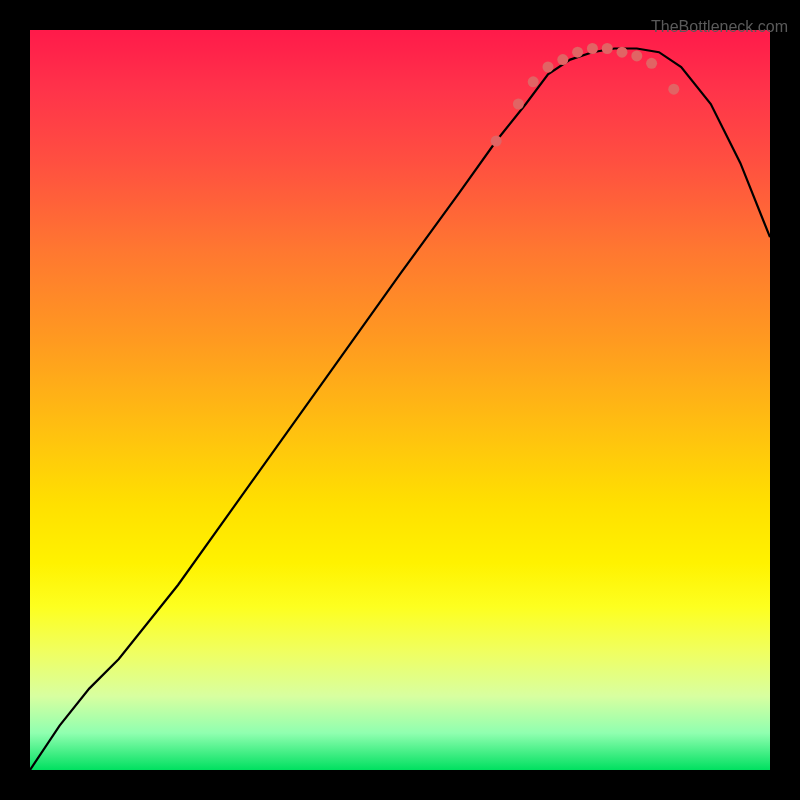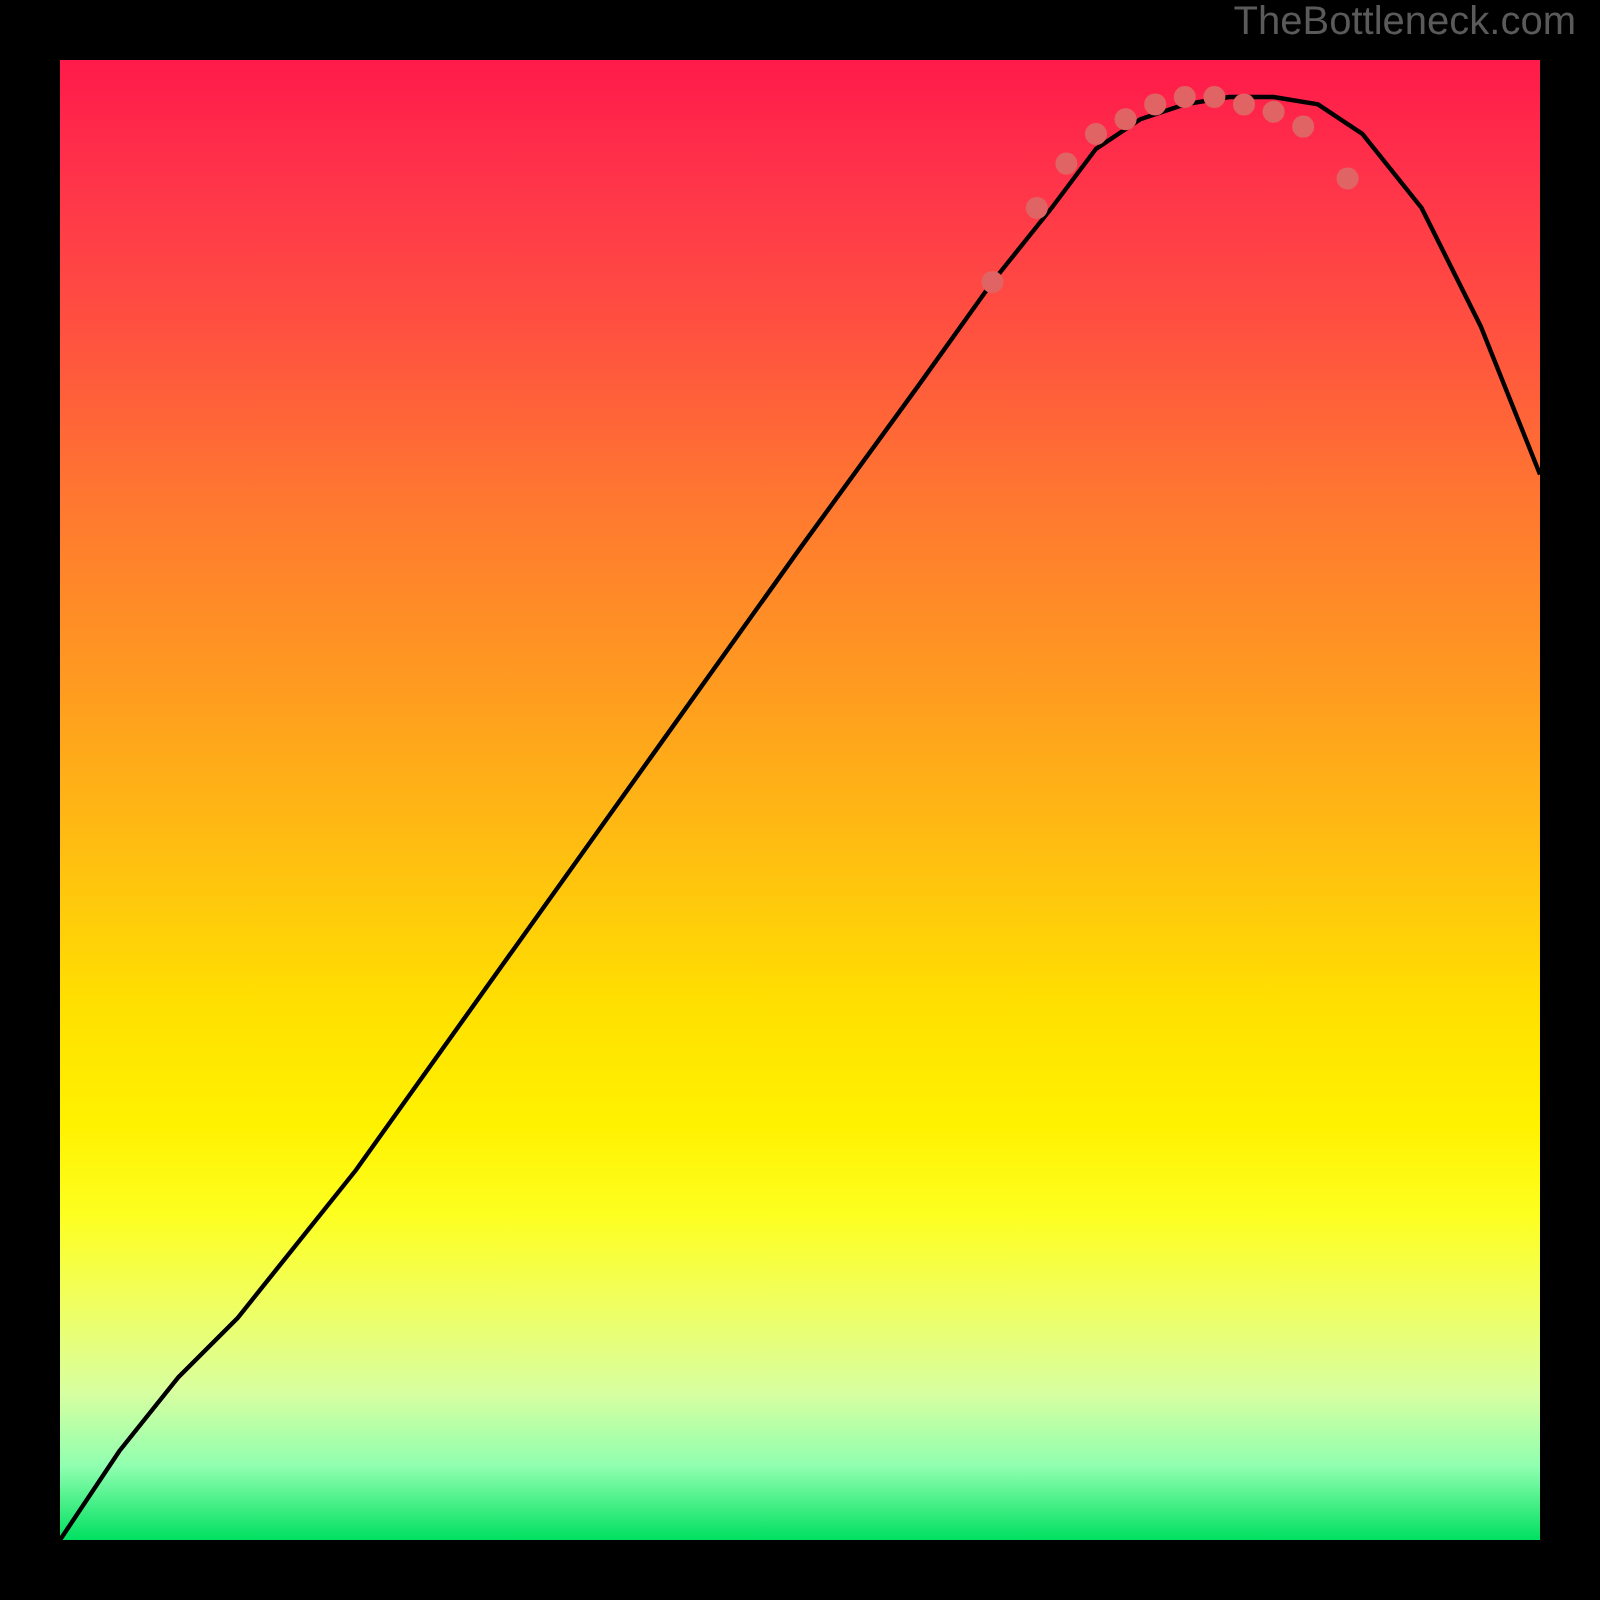--- a/index.html
+++ b/index.html
@@ -1,23 +1,23 @@
 <!DOCTYPE html>
 <html><head>
 <meta charset="utf-8">
 <style>
   * { margin: 0; padding: 0; box-sizing: border-box; }
   html, body { width: 800px; height: 800px; overflow: hidden; }
   body { background: #000; position: relative; font-family: Arial, sans-serif; }
   .watermark {
     position: absolute;
-    top: 0;
+    top: 18px;
     right: 12px;
     color: #5a5a5a;
-    font-size: 20px;
+    font-size: 16px;
     font-weight: 500;
     z-index: 10;
   }
   .plot-area {
     position: absolute;
     left: 30px;
     top: 30px;
     width: 740px;
     height: 740px;
     overflow: hidden;

